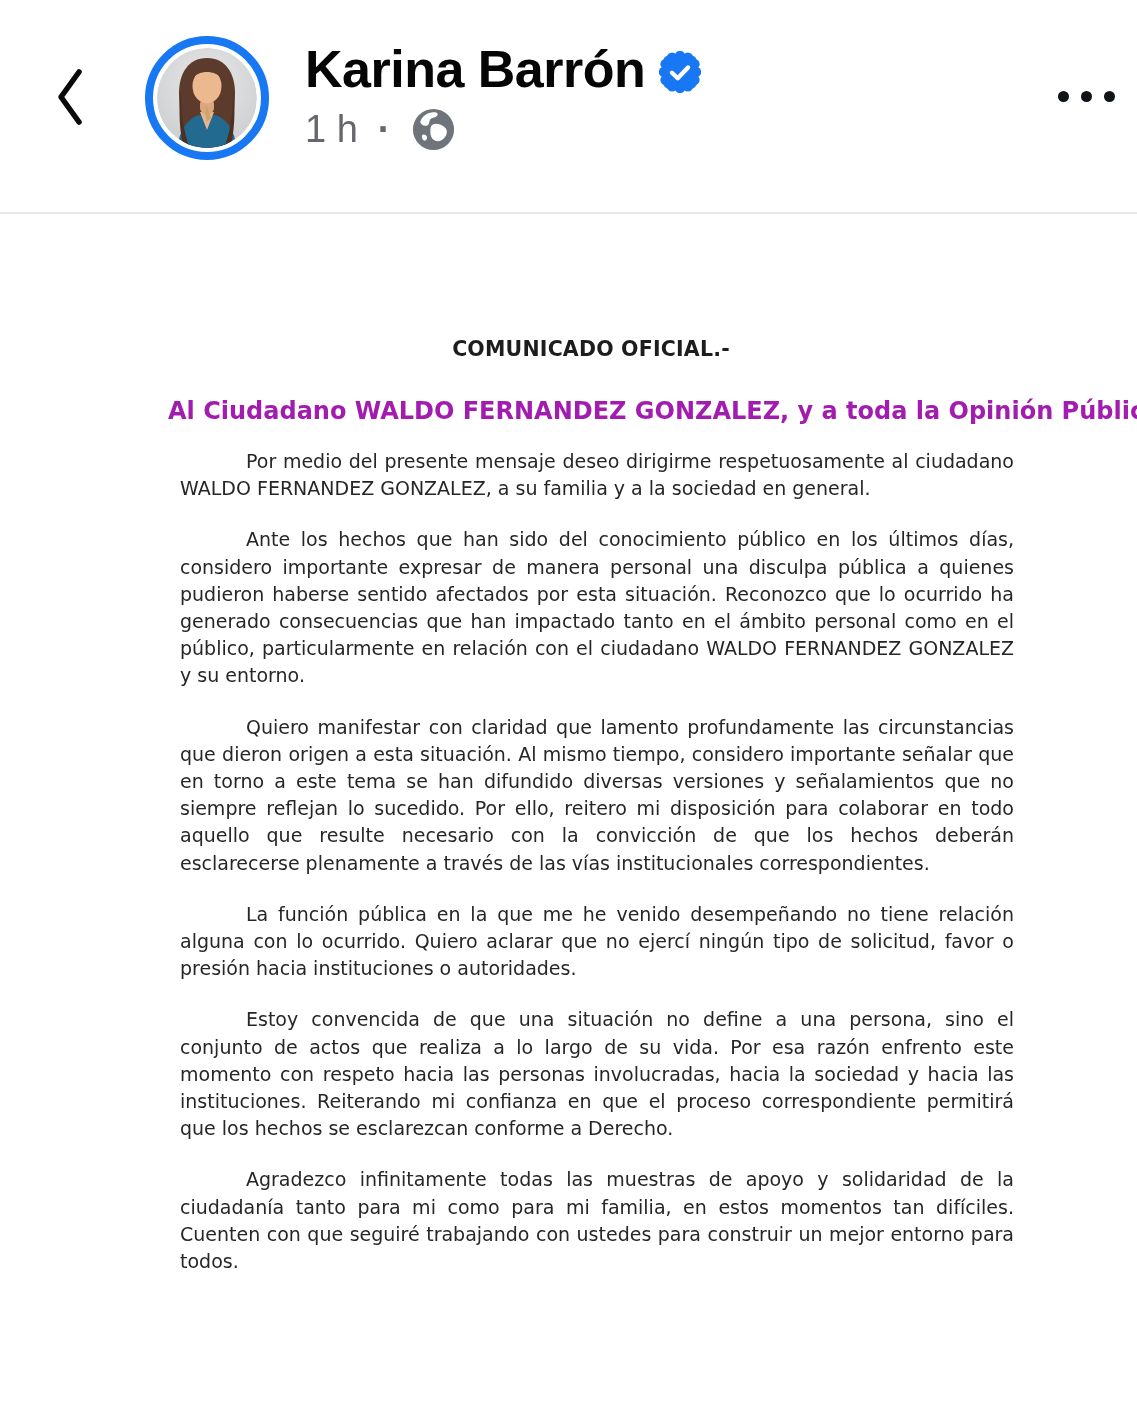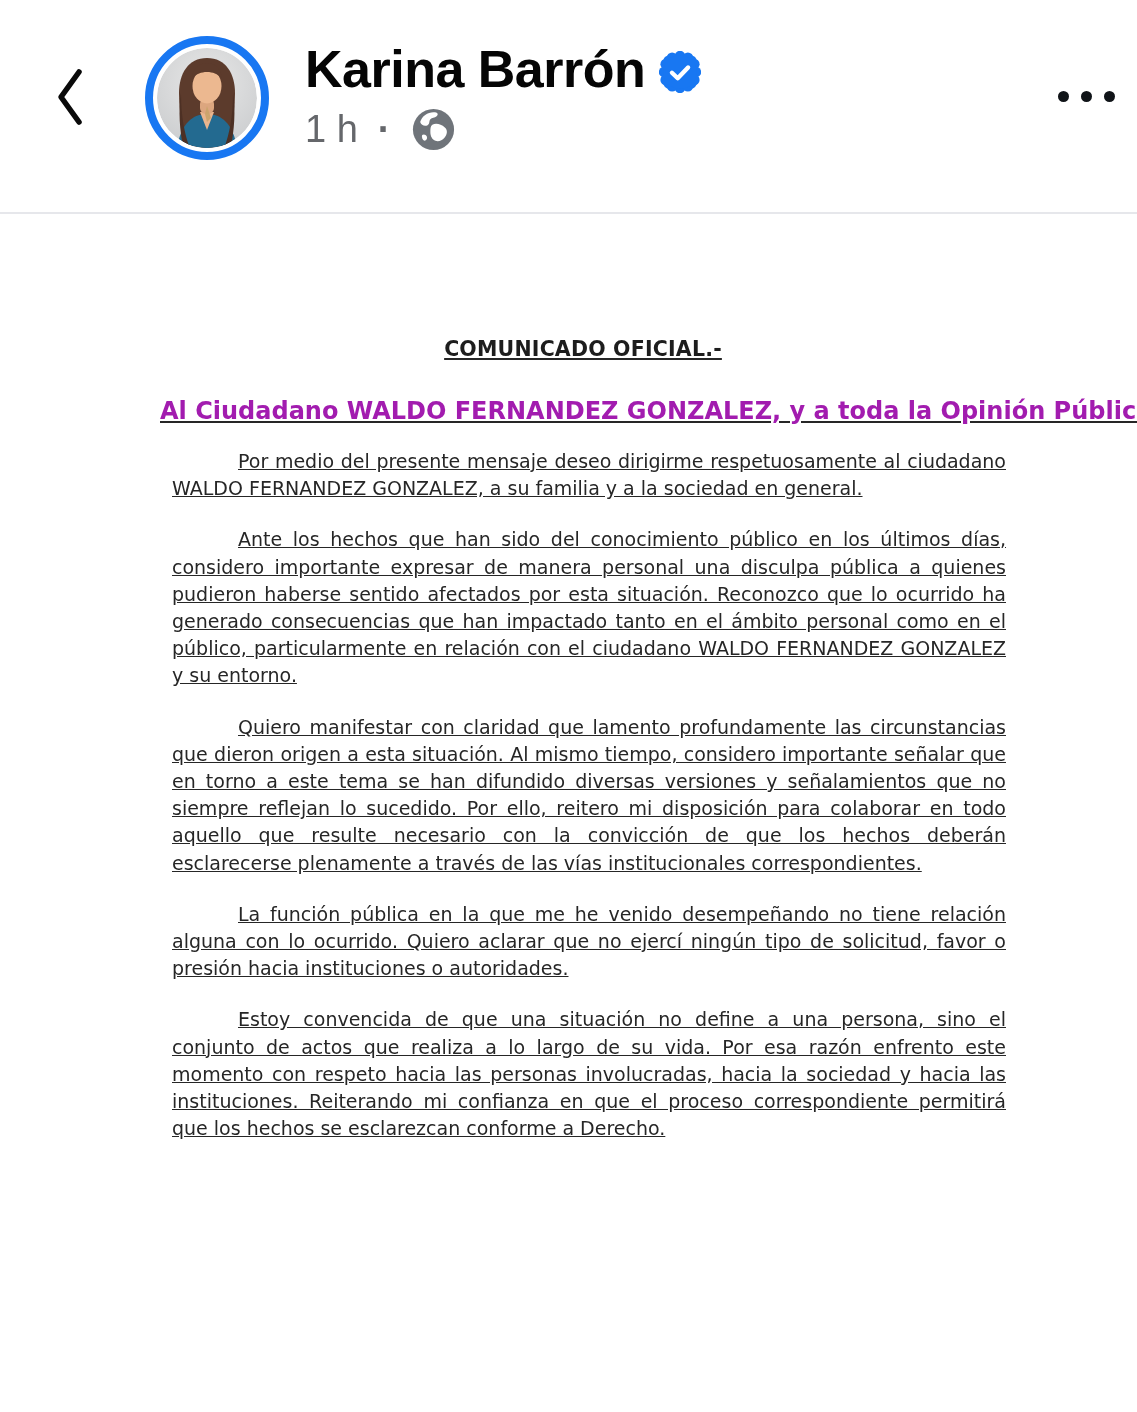--- a/index.html
+++ b/index.html
@@ -45,24 +45,23 @@
   }
   .menu-btn .d{width:11px;height:11px;border-radius:50%;background:#101418;display:block;}
 
   .divider{
     position:absolute;left:0;top:212px;width:1137px;height:2px;
     background:#E6E7EB;
   }
 
   
   .doc{
-    position:absolute;left:160px;top:337px;width:846px;
+    position:absolute;left:168px;top:337px;width:846px;
     font-family:"DejaVu Sans","Liberation Sans",sans-serif;
     color:#262626;
-    text-decoration:underline;
   }
   .doc-title{
     margin:0;font-size:20.5px;font-weight:700;text-align:center;
     line-height:25px;color:#1d1d1d;letter-spacing:0.2px;
   }
   .doc-salutation{
     margin:36px 0 0 0;font-size:24px;font-weight:700;color:#a21caf;
     line-height:26px;white-space:nowrap;
   }
   .doc p.body{
@@ -155,15 +154,16 @@
   <div class="divider"></div>
 
   <main class="doc">
     <h1 class="doc-title">COMUNICADO OFICIAL.-</h1>
     <p class="doc-salutation">Al Ciudadano WALDO FERNANDEZ GONZALEZ, y a toda la Opinión Pública:</p>
     <p class="body">Por medio del presente mensaje deseo dirigirme respetuosamente al ciudadano WALDO FERNANDEZ GONZALEZ, a su familia y a la sociedad en general.</p>
     <p class="body">Ante los hechos que han sido del conocimiento público en los últimos días, considero importante expresar de manera personal una disculpa pública a quienes pudieron haberse sentido afectados por esta situación. Reconozco que lo ocurrido ha generado consecuencias que han impactado tanto en el ámbito personal como en el público, particularmente en relación con el ciudadano WALDO FERNANDEZ GONZALEZ y su entorno.</p>
     <p class="body">Quiero manifestar con claridad que lamento profundamente las circunstancias que dieron origen a esta situación. Al mismo tiempo, considero importante señalar que en torno a este tema se han difundido diversas versiones y señalamientos que no siempre reflejan lo sucedido. Por ello, reitero mi disposición para colaborar en todo aquello que resulte necesario con la convicción de que los hechos deberán esclarecerse plenamente a través de las vías institucionales correspondientes.</p>
     <p class="body">La función pública en la que me he venido desempeñando no tiene relación alguna con lo ocurrido. Quiero aclarar que no ejercí ningún tipo de solicitud, favor o presión hacia instituciones o autoridades.</p>
     <p class="body">Estoy convencida de que una situación no define a una persona, sino el conjunto de actos que realiza a lo largo de su vida. Por esa razón enfrento este momento con respeto hacia las personas involucradas, hacia la sociedad y hacia las instituciones. Reiterando mi confianza en que el proceso correspondiente permitirá que los hechos se esclarezcan conforme a Derecho.</p>
+    <p class="body">Agradezco infinitamente todas las muestras de apoyo y solidaridad de la ciudadanía tanto para mi como para mi familia, en estos momentos tan difíciles. Cuenten con que seguiré trabajando con ustedes para construir un mejor entorno para todos.</p>
   </main>
 
 </div>
 
 </body></html>

